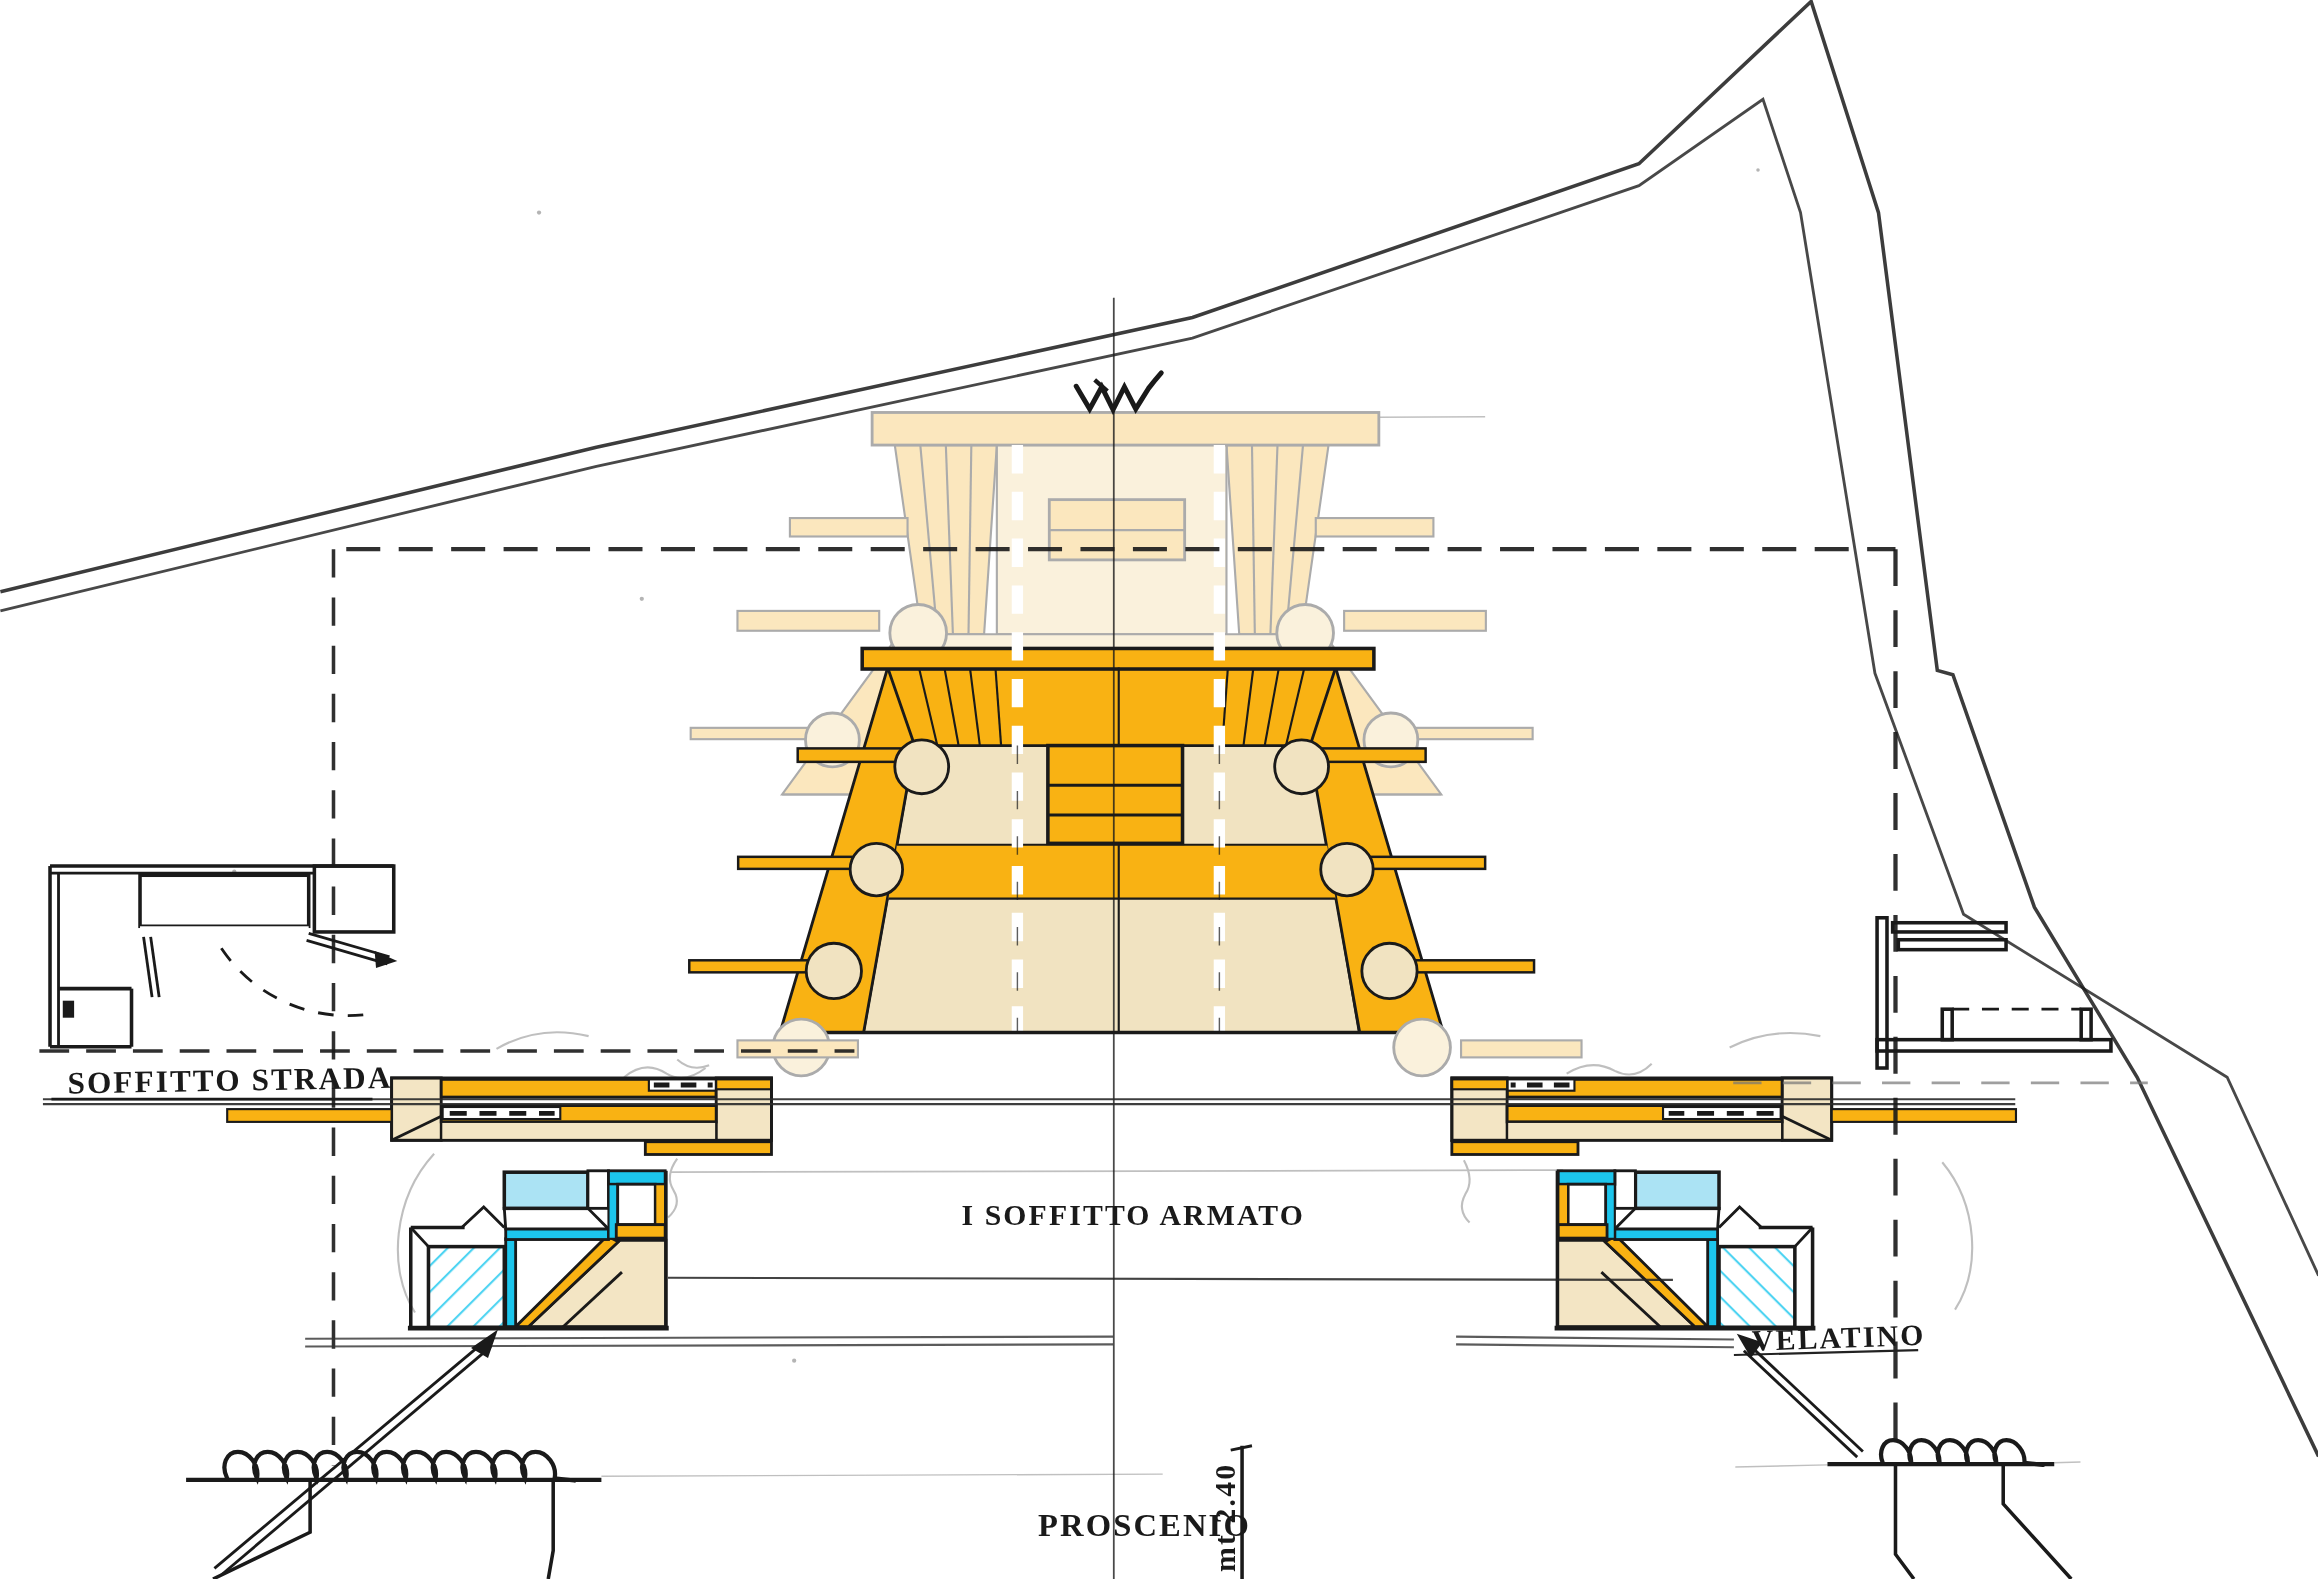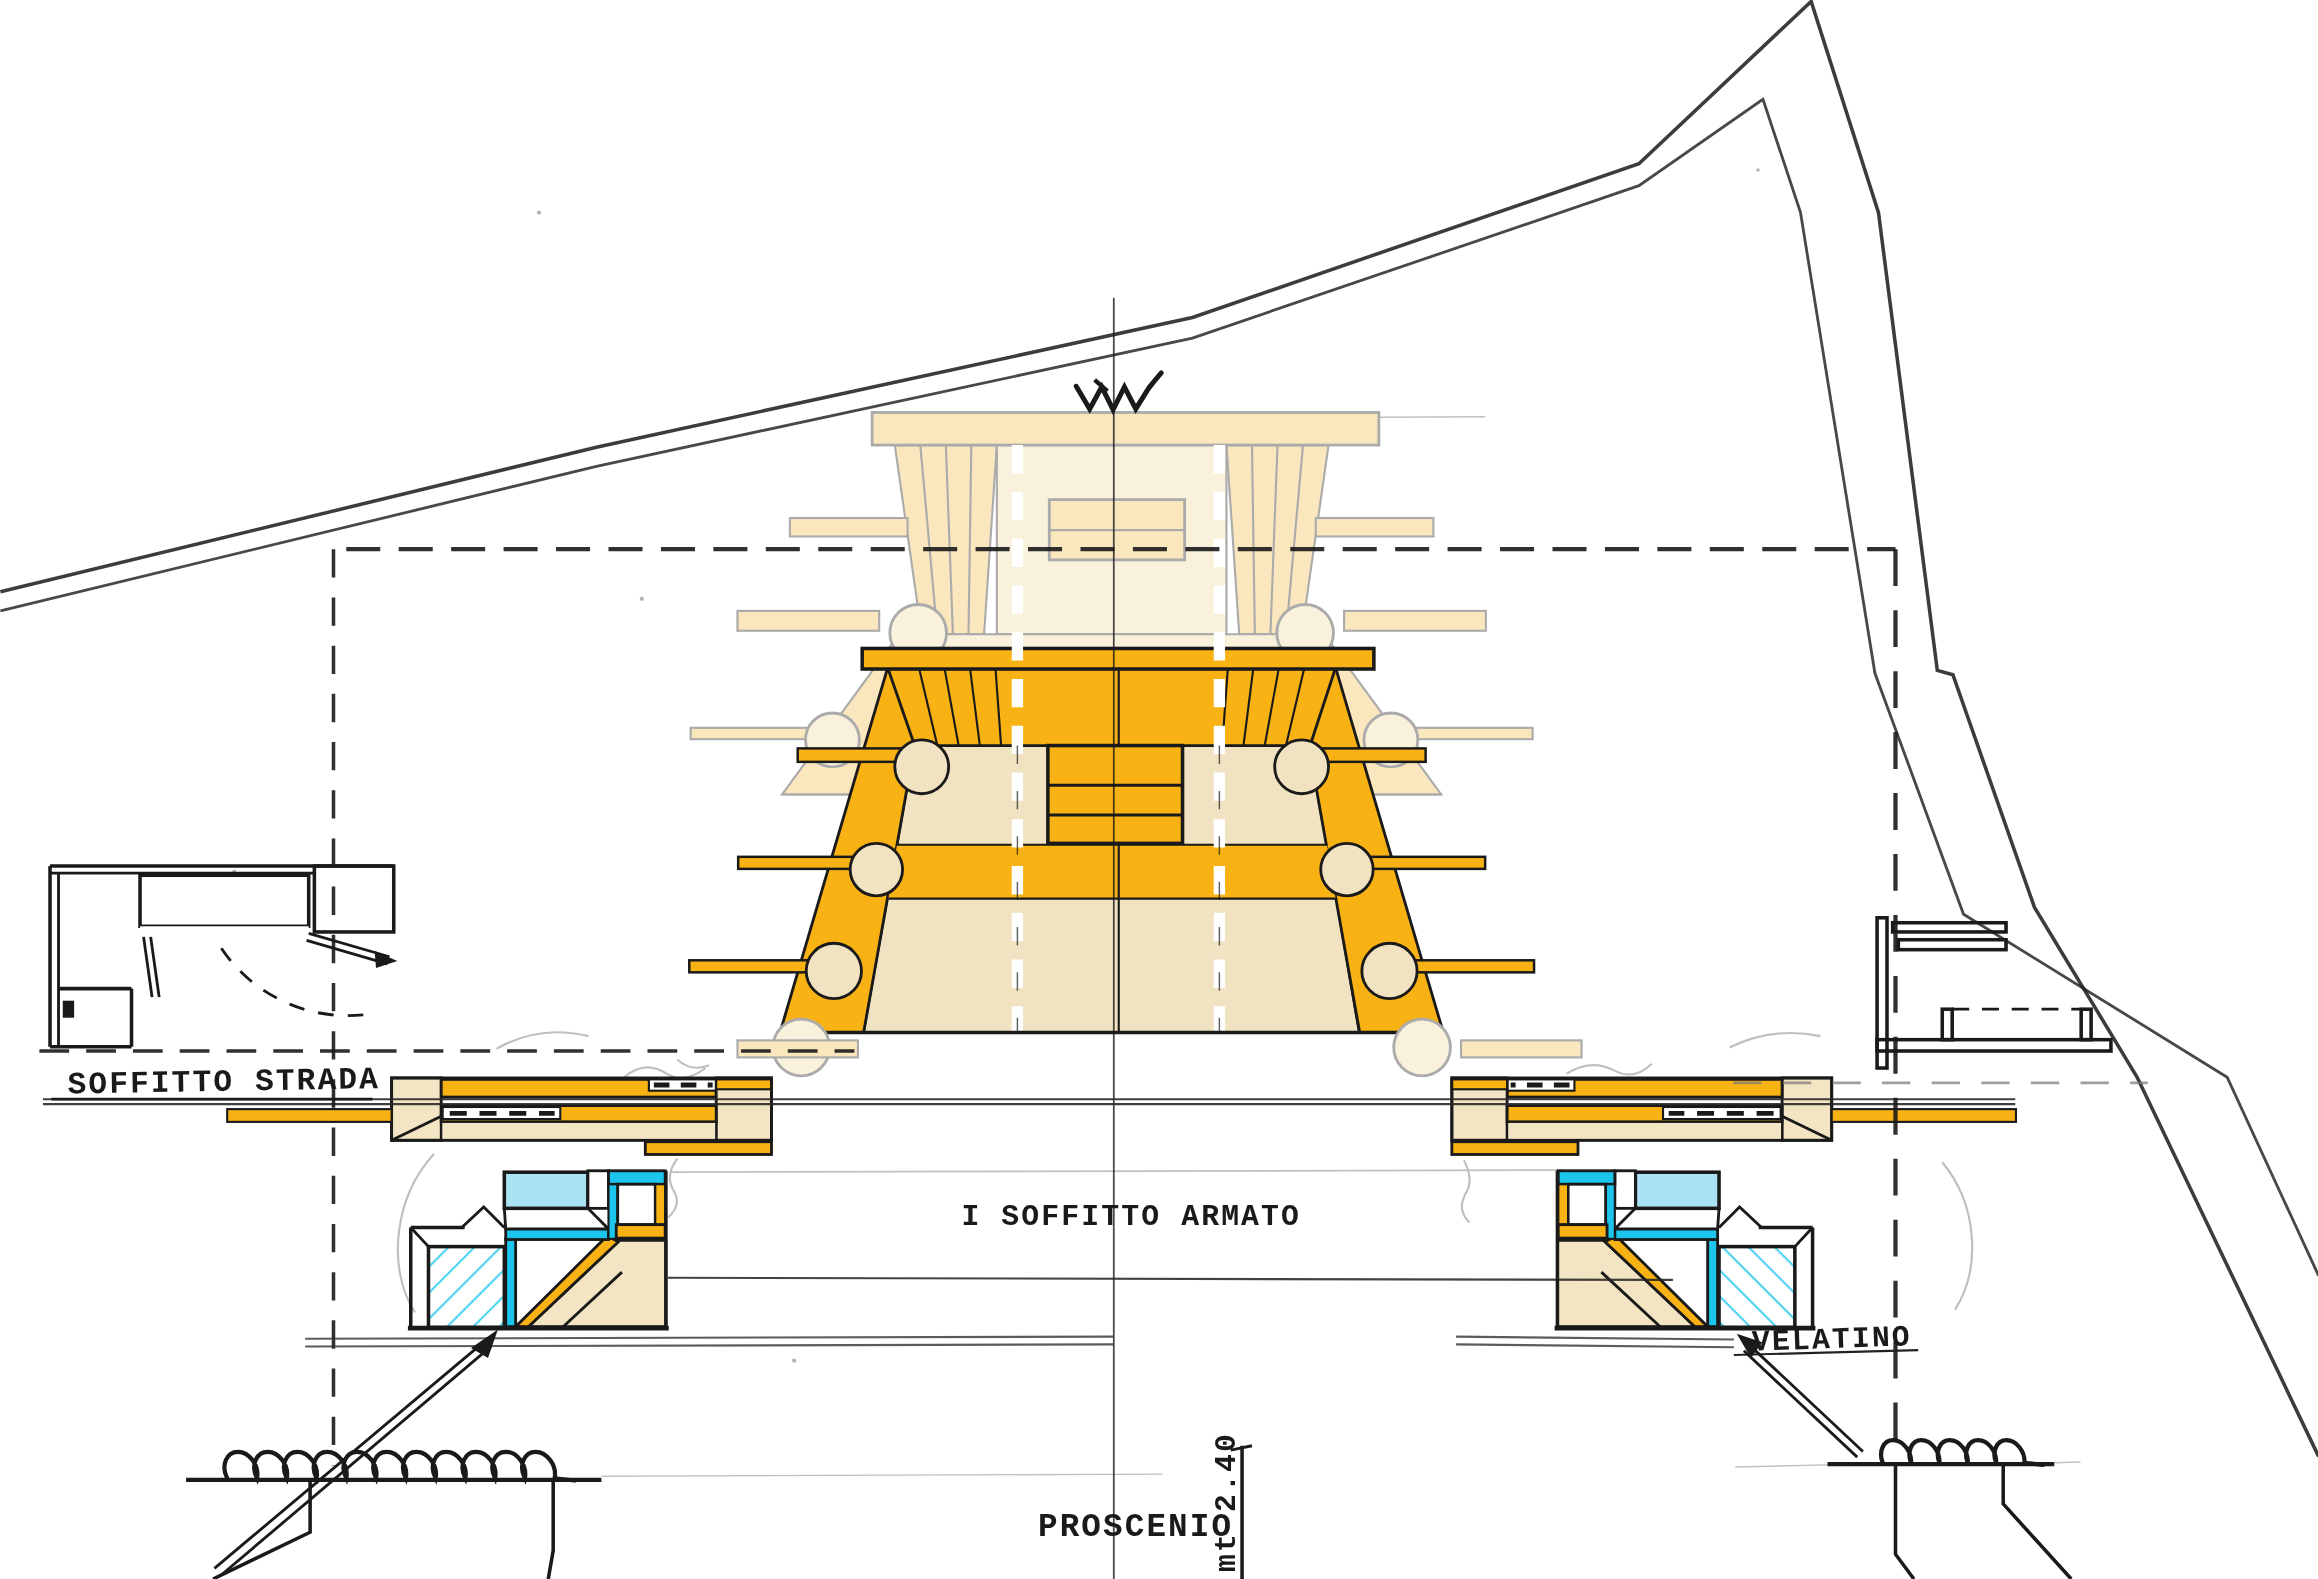--- a/index.html
+++ b/index.html
@@ -1,17 +1,17 @@
 <!DOCTYPE html>
 <html style="--orange: #F9B213; --pale: #FBE7BE; --pale_lighter: #FAF1DC; --cream: #F1E3C1; --beige: #F3E5C4; --cyan: #1CC5EC; --cyan_light: #ABE3F4; --ink: #1A1A1A; --pencil: #8C8C8C; --ghost: #ABABAB;font-size:11.3px"><head>
 <meta charset="utf-8">
 <style>
   html,body{margin:0;padding:0;background:#fff;}
   .stage{position:relative;width:2319px;height:1579px;background:#fff;overflow:hidden;
-         font-family:Liberation Mono, monospace;}
+         font-family:Liberation Serif, serif;}
   svg{display:block}
   .ink{stroke:var(--ink);fill:none}
   .pencil{stroke:var(--pencil);fill:none}
   .ghostl{stroke:var(--ghost);fill:none}
   .f-orange{fill:var(--orange)}
   .f-pale{fill:var(--pale)}
   .f-palelt{fill:var(--pale_lighter)}
   .f-cream{fill:var(--cream)}
   .f-beige{fill:var(--beige)}
   .f-cyan{fill:var(--cyan)}

